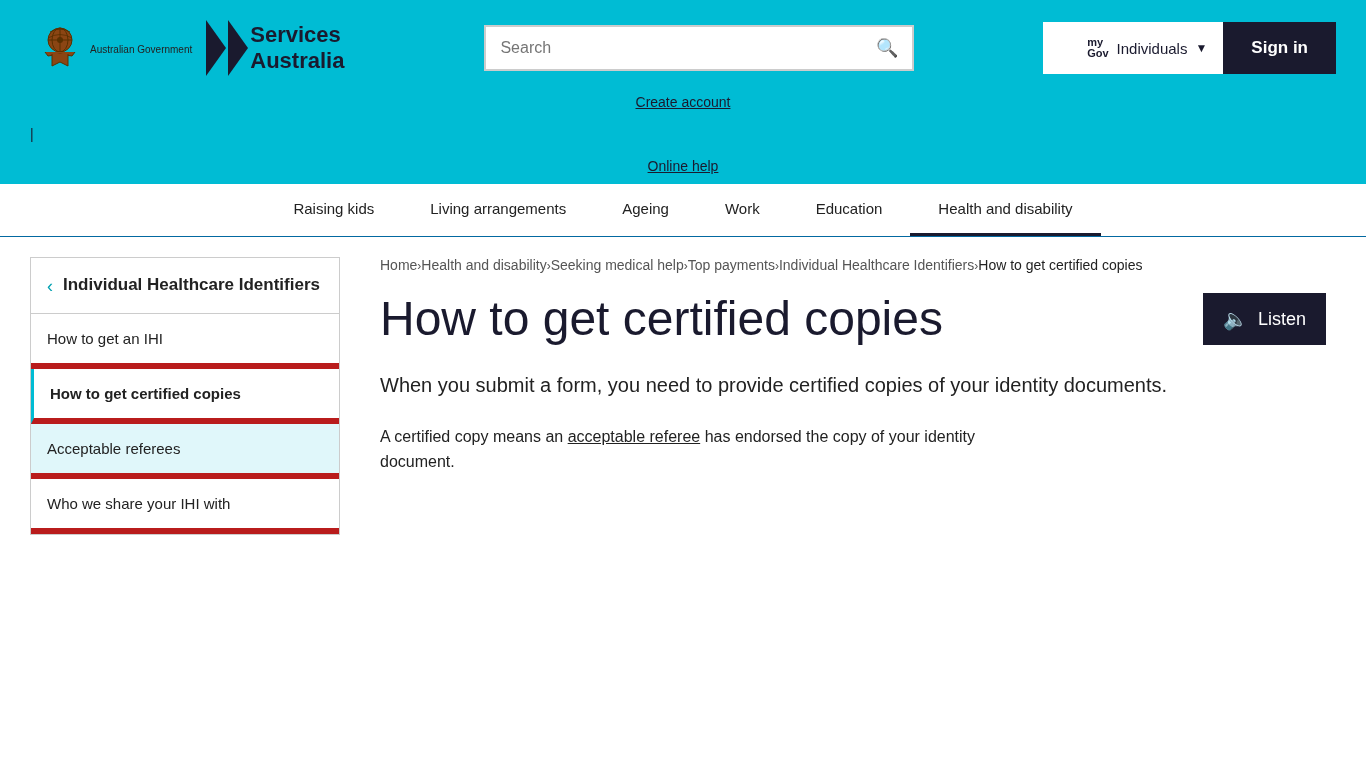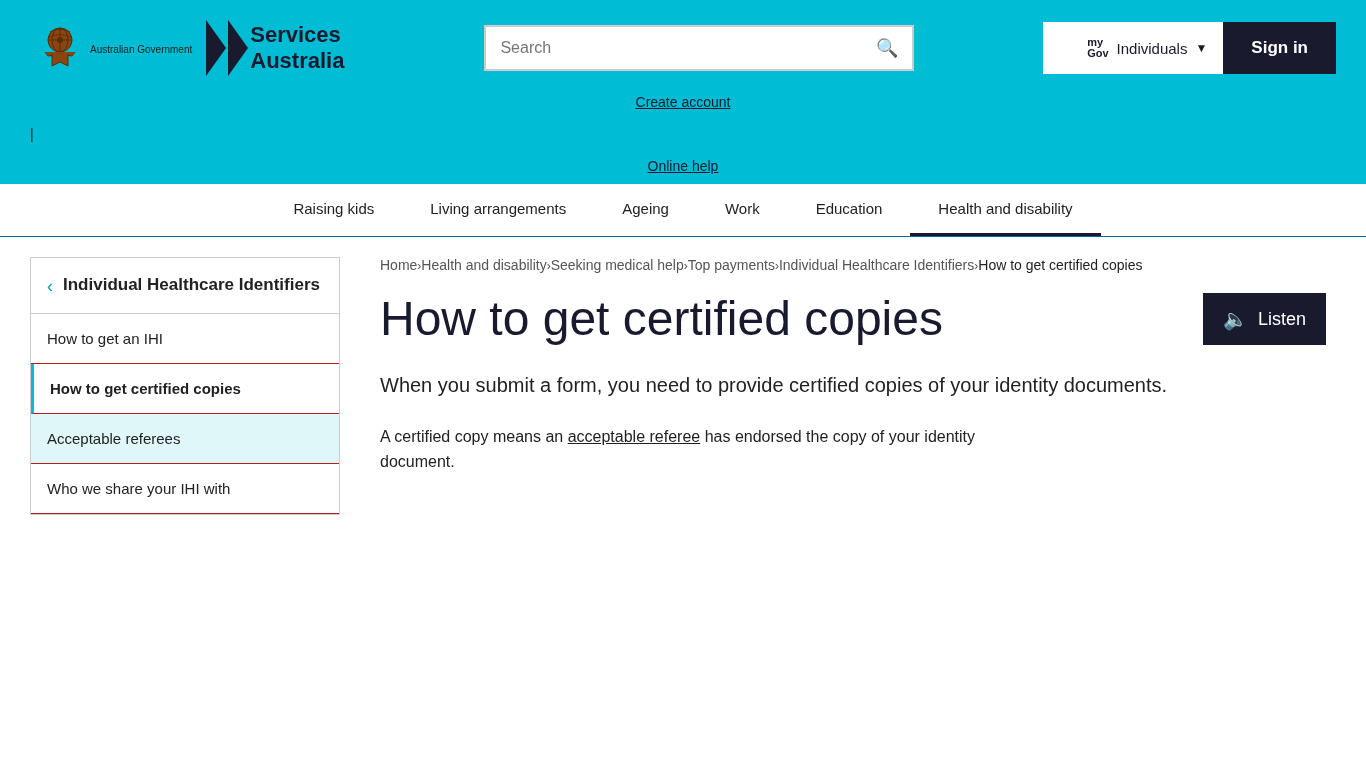--- a/index.html
+++ b/index.html
@@ -208,21 +208,21 @@
       font-weight: bold;
       color: #222;
       line-height: 1.3;
     }
     .sidebar-link {
       display: block;
       padding: 16px 16px;
       font-size: 15px;
       color: #222;
       text-decoration: none;
-      border-bottom: 1px solid #b91c1c;
+      border-bottom: 6px solid #b91c1c;
       cursor: pointer;
       background: #fff;
     }
     .sidebar-link.active {
       font-weight: bold;
       background: #fff;
       border-left: 3px solid #00bcd4;
     }
     .sidebar-link.highlighted {
       background: #e0f7fa;

